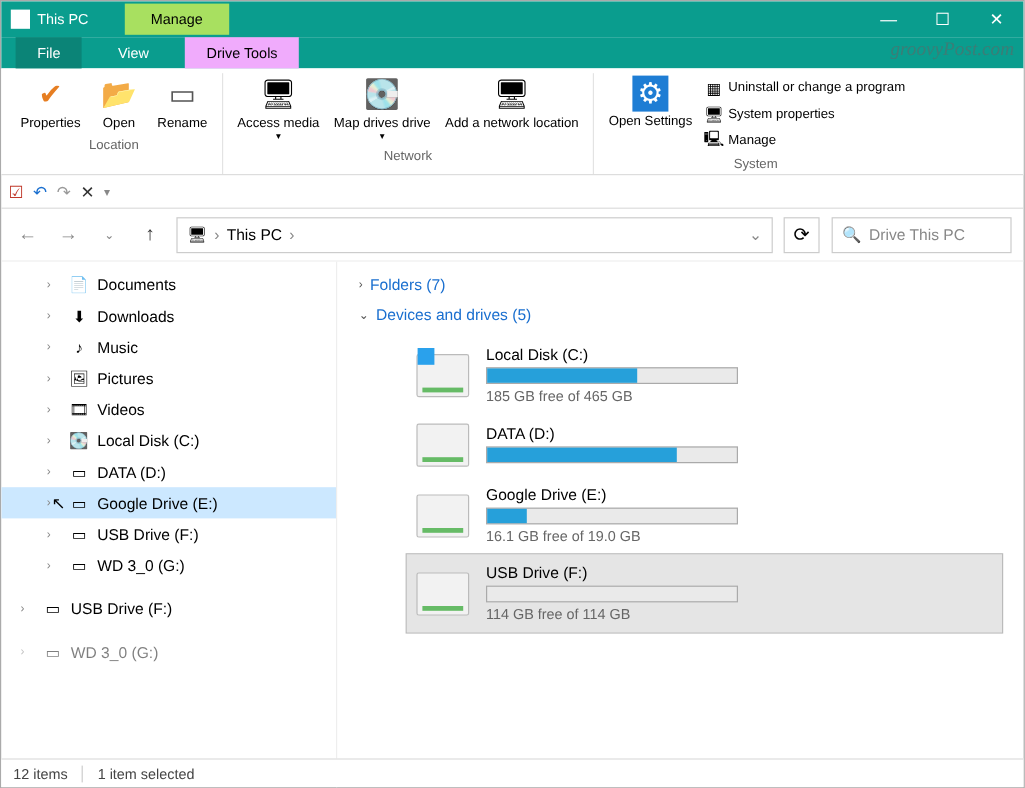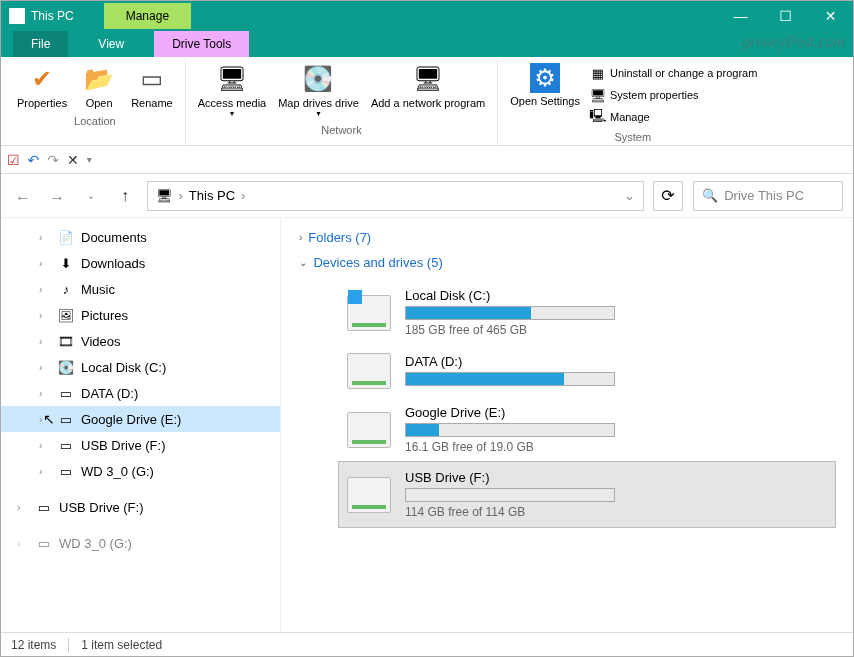--- a/index.html
+++ b/index.html
@@ -122,21 +122,21 @@
         <span>Access media</span>
           <span style="font-size:8px">▾</span>
       </div>
       <div class="rbtn">
         <div class="ricon">💽</div>
         <span>Map drives drive</span>
           <span style="font-size:8px">▾</span>
       </div>
       <div class="rbtn">
         <div class="ricon">🖥</div>
-        <span>Add a network program</span>
+        <span>Add a network location</span>
       </div>
     </div>
     <div class="rgroup-label">Network</div>
   </div>
 
   <div class="rgroup" style="border-right:none">
     <div class="row">
       <div class="rbtn">
         <div class="ricon" style="background:#1e7dd4;color:#fff;width:30px;height:30px">⚙</div>
         <span>Open Settings</span>

